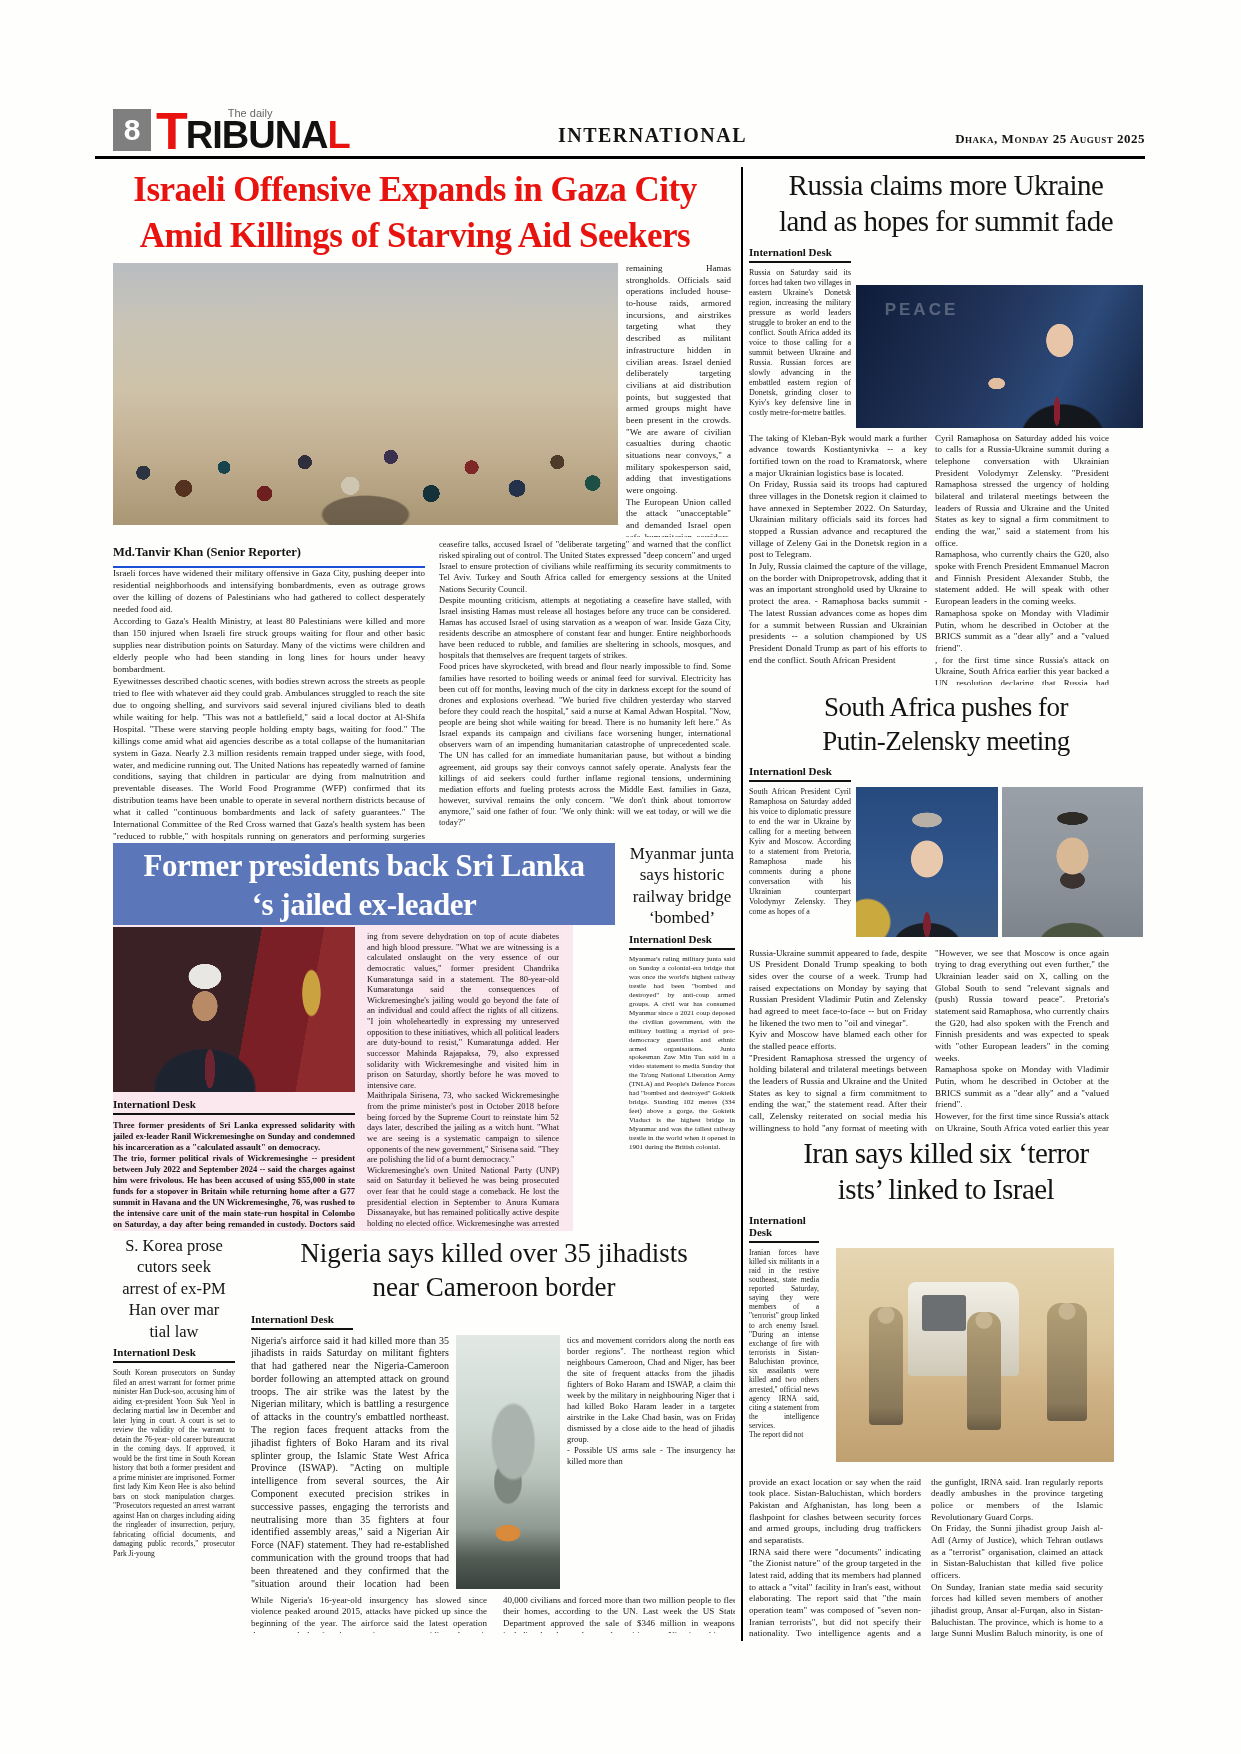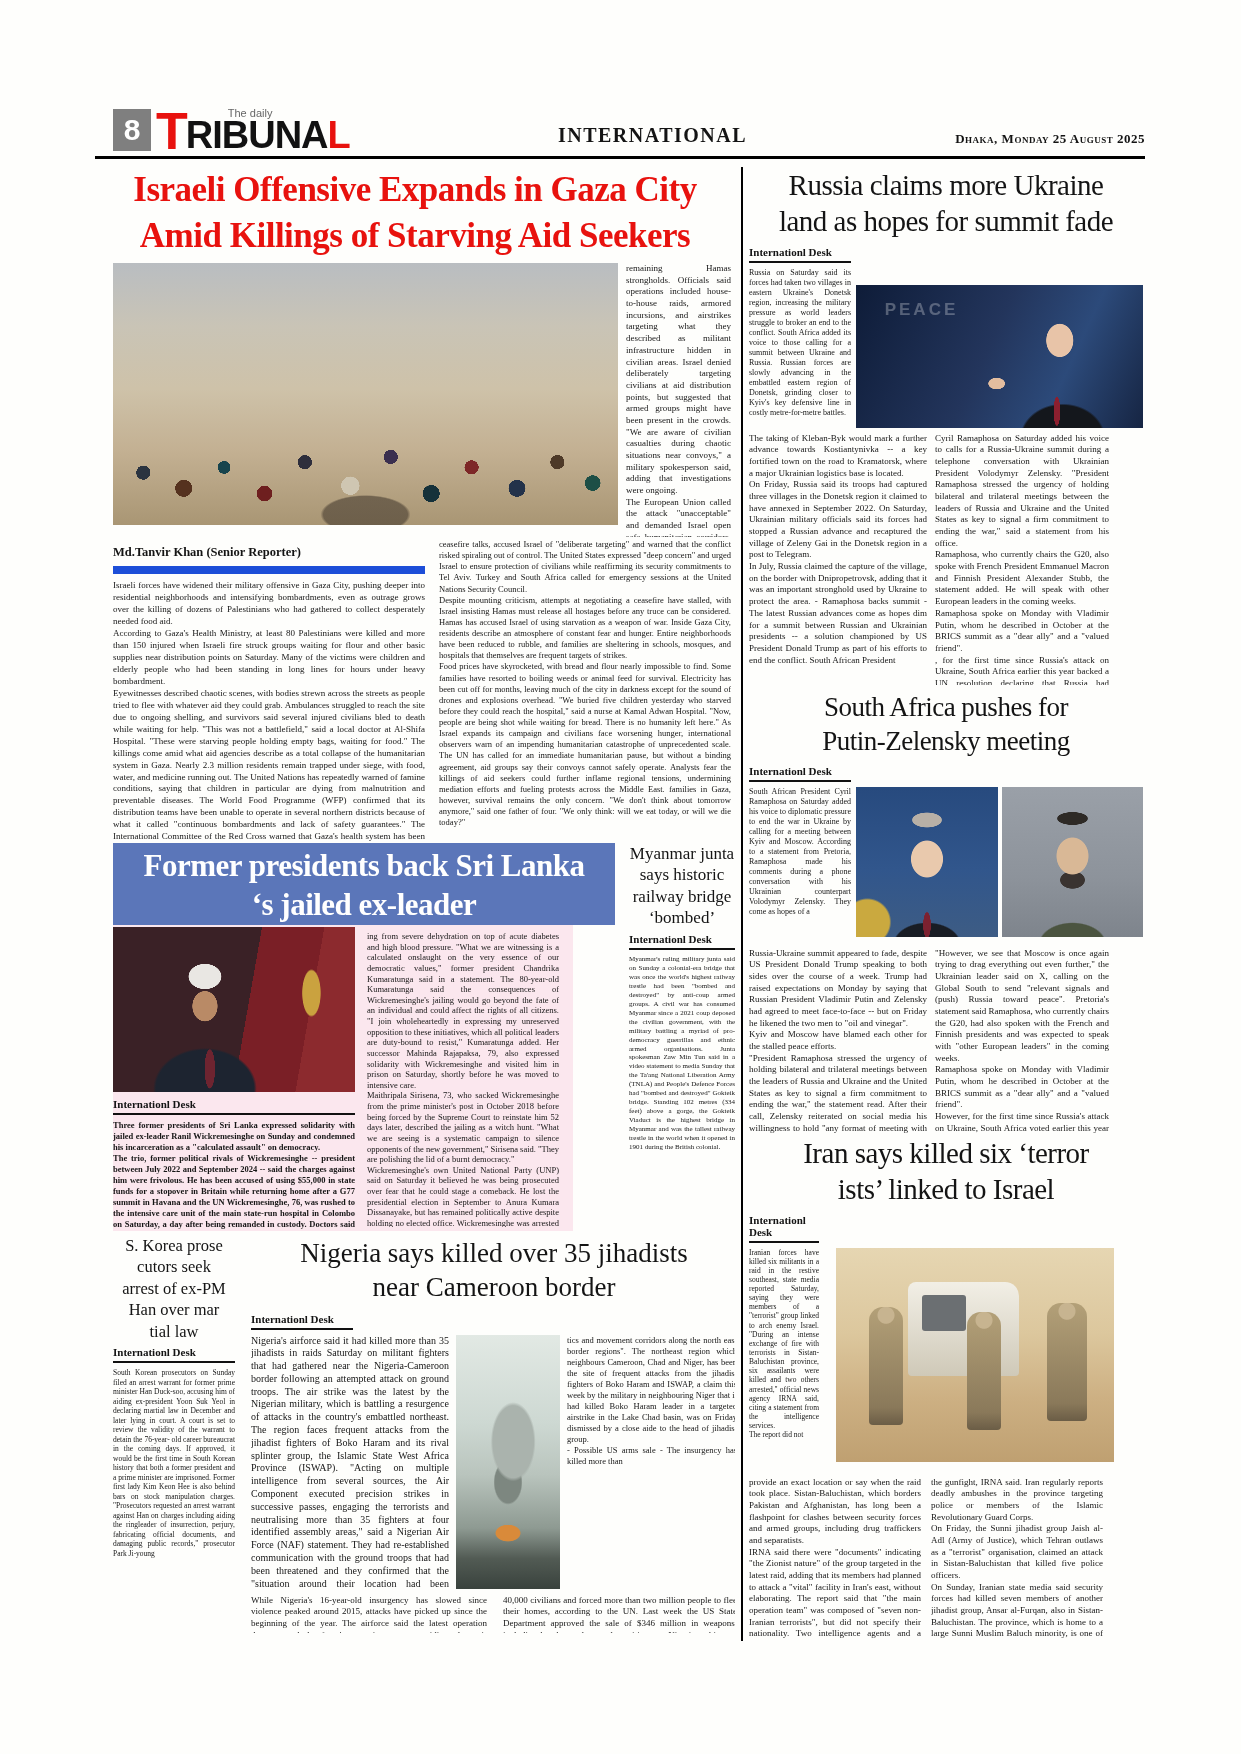--- a/index.html
+++ b/index.html
@@ -54,22 +54,22 @@
       radial-gradient(circle 10px at 71% 78%, #7d2727 0 70%, transparent 71%),
       radial-gradient(circle 12px at 80% 86%, #23324a 0 70%, transparent 71%),
       radial-gradient(circle 10px at 88% 76%, #4e3a28 0 70%, transparent 71%),
       radial-gradient(circle 11px at 95% 84%, #1d4f46 0 70%, transparent 71%),
       radial-gradient(ellipse 60px 26px at 50% 96%, rgba(60,50,40,.55) 0 70%, transparent 75%),
       linear-gradient(180deg, #b9bdc1 0%, #c9c4b6 24%, #cec2a9 48%, #c3b092 72%, #a99674 100%);
   }
   .gaza-side { width:105px; font-size:9px; line-height:1.3; }
   .gaza-body { display:flex; gap:14px; height:306px; overflow:hidden; }
   .gz-c1 { width:312px; flex:none; }
-  .byline { font:700 12.5px "Liberation Serif",serif; border-bottom:8px solid #1d4ed8;
-    padding:8px 0 6px; margin-bottom:6px; }
+  .byline { font:700 12.5px "Liberation Serif",serif; border-bottom:2px solid #1d4ed8;
+    padding:8px 0 6px; }
   .gz-c1 .t { font-size:9px; line-height:1.33; }
   .gz-c2 { width:292px; font-size:8.5px; line-height:1.31; padding-top:2px; }
 
   
   .sri-region { display:flex; height:390px; overflow:hidden; }
   .sri-main { width:506px; flex:none; }
   .sri-banner { width:502px; height:82px; background:#5b76b9; color:#fff;
     font:700 31px/1.25 "Liberation Serif",serif; letter-spacing:-0.5px;
     text-align:center; white-space:pre-line; padding-top:4px; }
   .sri-body { width:460px; background:#fbe7ee; display:flex; gap:12px; padding:2px 6px 4px 0;

